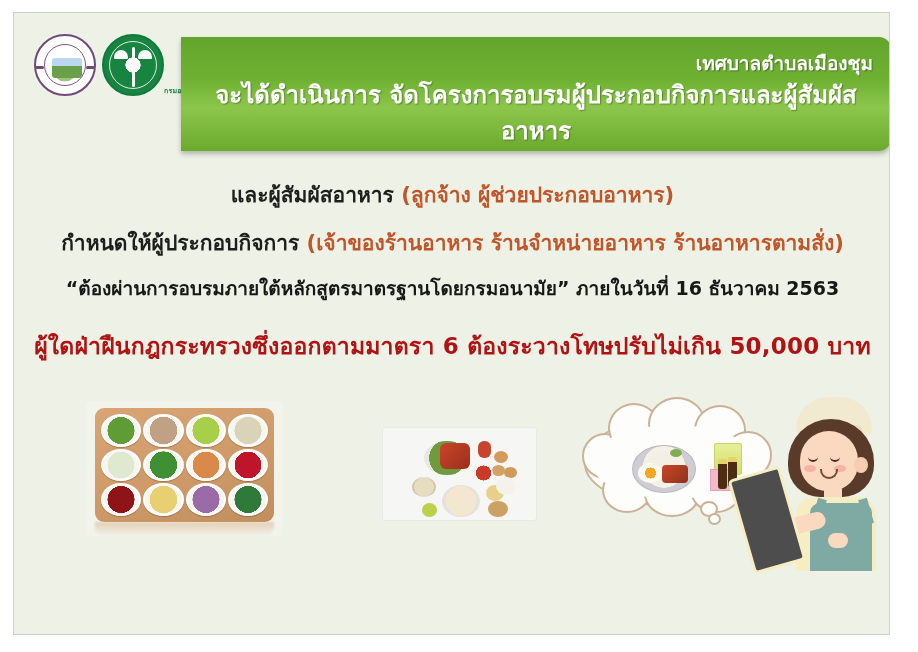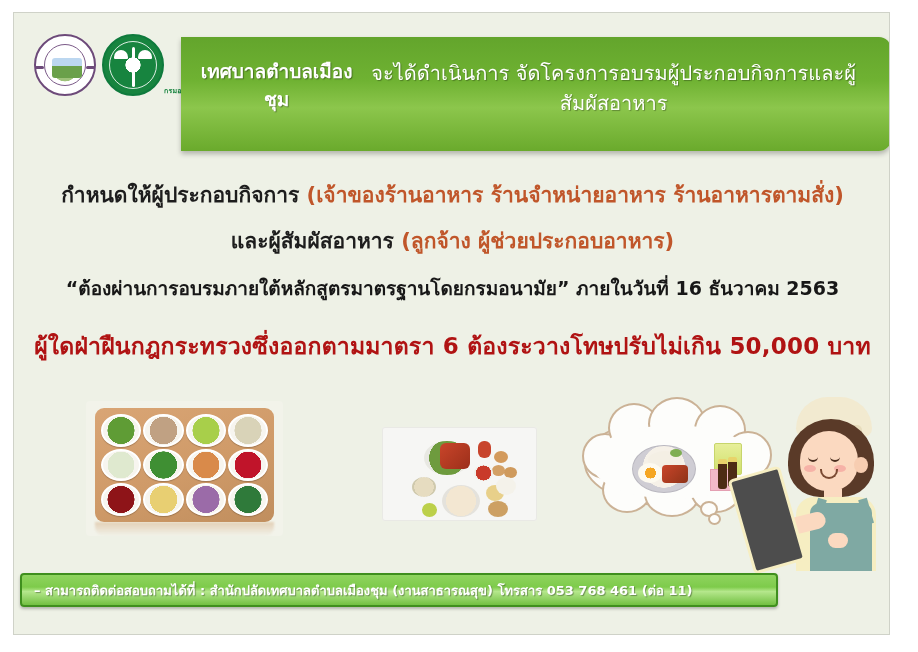--- a/index.html
+++ b/index.html
@@ -61,30 +61,30 @@
   .doh-wrap{display:flex;flex-direction:row;align-items:flex-end;}
   .doh-cap{font-size:7px;color:#17843f;font-weight:bold;margin-top:1px;letter-spacing:.2px;}
   .doh-cap2{font-size:4.2px;color:#5f6a60;letter-spacing:.4px;}
 
   
   .banner{
     position:absolute;left:167px;top:24px;width:710px;height:114px;
     background:linear-gradient(180deg,#63a52c 0%,#6fb232 38%,#8cc64c 62%,#6aaa2c 100%);
     border-radius:0 12px 12px 0;
     box-shadow:0 3px 5px rgba(0,0,0,.25);
-    display:flex;flex-direction:row;align-items:flex-start;justify-content:center;
+    display:flex;flex-direction:column;align-items:flex-end;justify-content:center;
     text-align:center;
     box-sizing:border-box;padding:21px 18px 10px;
   }
   .banner .l1{
     color:#ffffff;font-weight:bold;font-size:19px;line-height:1.45;
     text-shadow:1px 1px 1px rgba(0,0,0,.35);
   }
   .banner .l2,.banner .l3{
-    color:#ffffff;font-weight:normal;font-size:20px;line-height:1.5;
+    color:#ffffff;font-weight:bold;font-size:24px;line-height:1.5;
     text-shadow:1px 1px 1px rgba(0,0,0,.3);
   }
 
   
   .body-text{position:absolute;left:0;top:168px;width:877px;text-align:center;}
   .line{line-height:1.35;white-space:nowrap;}
   .l-a{font-size:21px;font-weight:bold;color:#1d1d1d;margin-bottom:18px;}
   .l-b{font-size:21px;font-weight:bold;color:#1d1d1d;margin-bottom:20px;}
   .orange{color:#c0562a;font-weight:bold;}
   .l-c{font-size:19px;font-weight:bold;color:#171717;margin-bottom:30px;}
@@ -220,25 +220,25 @@
       <div class="doh-cap2">DEPARTMENT OF HEALTH</div>
     </div>
   </div>
 
   <div class="banner">
     <div class="l1">เทศบาลตำบลเมืองชุม</div>
     <div class="l2">จะได้ดำเนินการ จัดโครงการอบรมผู้ประกอบกิจการและผู้สัมผัสอาหาร</div>
   </div>
 
   <div class="body-text">
+    <div class="line l-b">
+      <span>และผู้สัมผัสอาหาร </span><span class="orange">(ลูกจ้าง ผู้ช่วยประกอบอาหาร)</span>
+    </div>
     <div class="line l-a">
       <span>กำหนดให้ผู้ประกอบกิจการ </span><span class="orange">(เจ้าของร้านอาหาร ร้านจำหน่ายอาหาร ร้านอาหารตามสั่ง)</span>
-    </div>
-    <div class="line l-b">
-      <span>และผู้สัมผัสอาหาร </span><span class="orange">(ลูกจ้าง ผู้ช่วยประกอบอาหาร)</span>
     </div>
     <div class="line l-c">
       <span>“ต้องผ่านการอบรมภายใต้หลักสูตรมาตรฐานโดยกรมอนามัย” </span><span class="ul">ภายในวันที่ 16 ธันวาคม 2563</span>
     </div>
     <div class="line l-d">ผู้ใดฝ่าฝืนกฎกระทรวงซึ่งออกตามมาตรา 6 ต้องระวางโทษปรับไม่เกิน 50,000 บาท</div>
   </div>
 
   <div class="photos">
 
     <div class="photo1">
@@ -315,17 +315,14 @@
       <span class="shirt"></span>
       <span class="strap l"></span>
         <span class="strap r"></span>
       <span class="apron"></span>
       <span class="arm"></span>
       <span class="tablet"></span>
       <span class="hand"></span>
     </div>
   </div>
 
-  <div class="footer">
-    <span class="txt">– สามารถติดต่อสอบถามได้ที่ : สำนักปลัดเทศบาลตำบลเมืองชุม (งานสาธารณสุข) โทรสาร 053 768 461 (ต่อ 11)</span>
-  </div>
 
 </div>
 
 </body></html>

